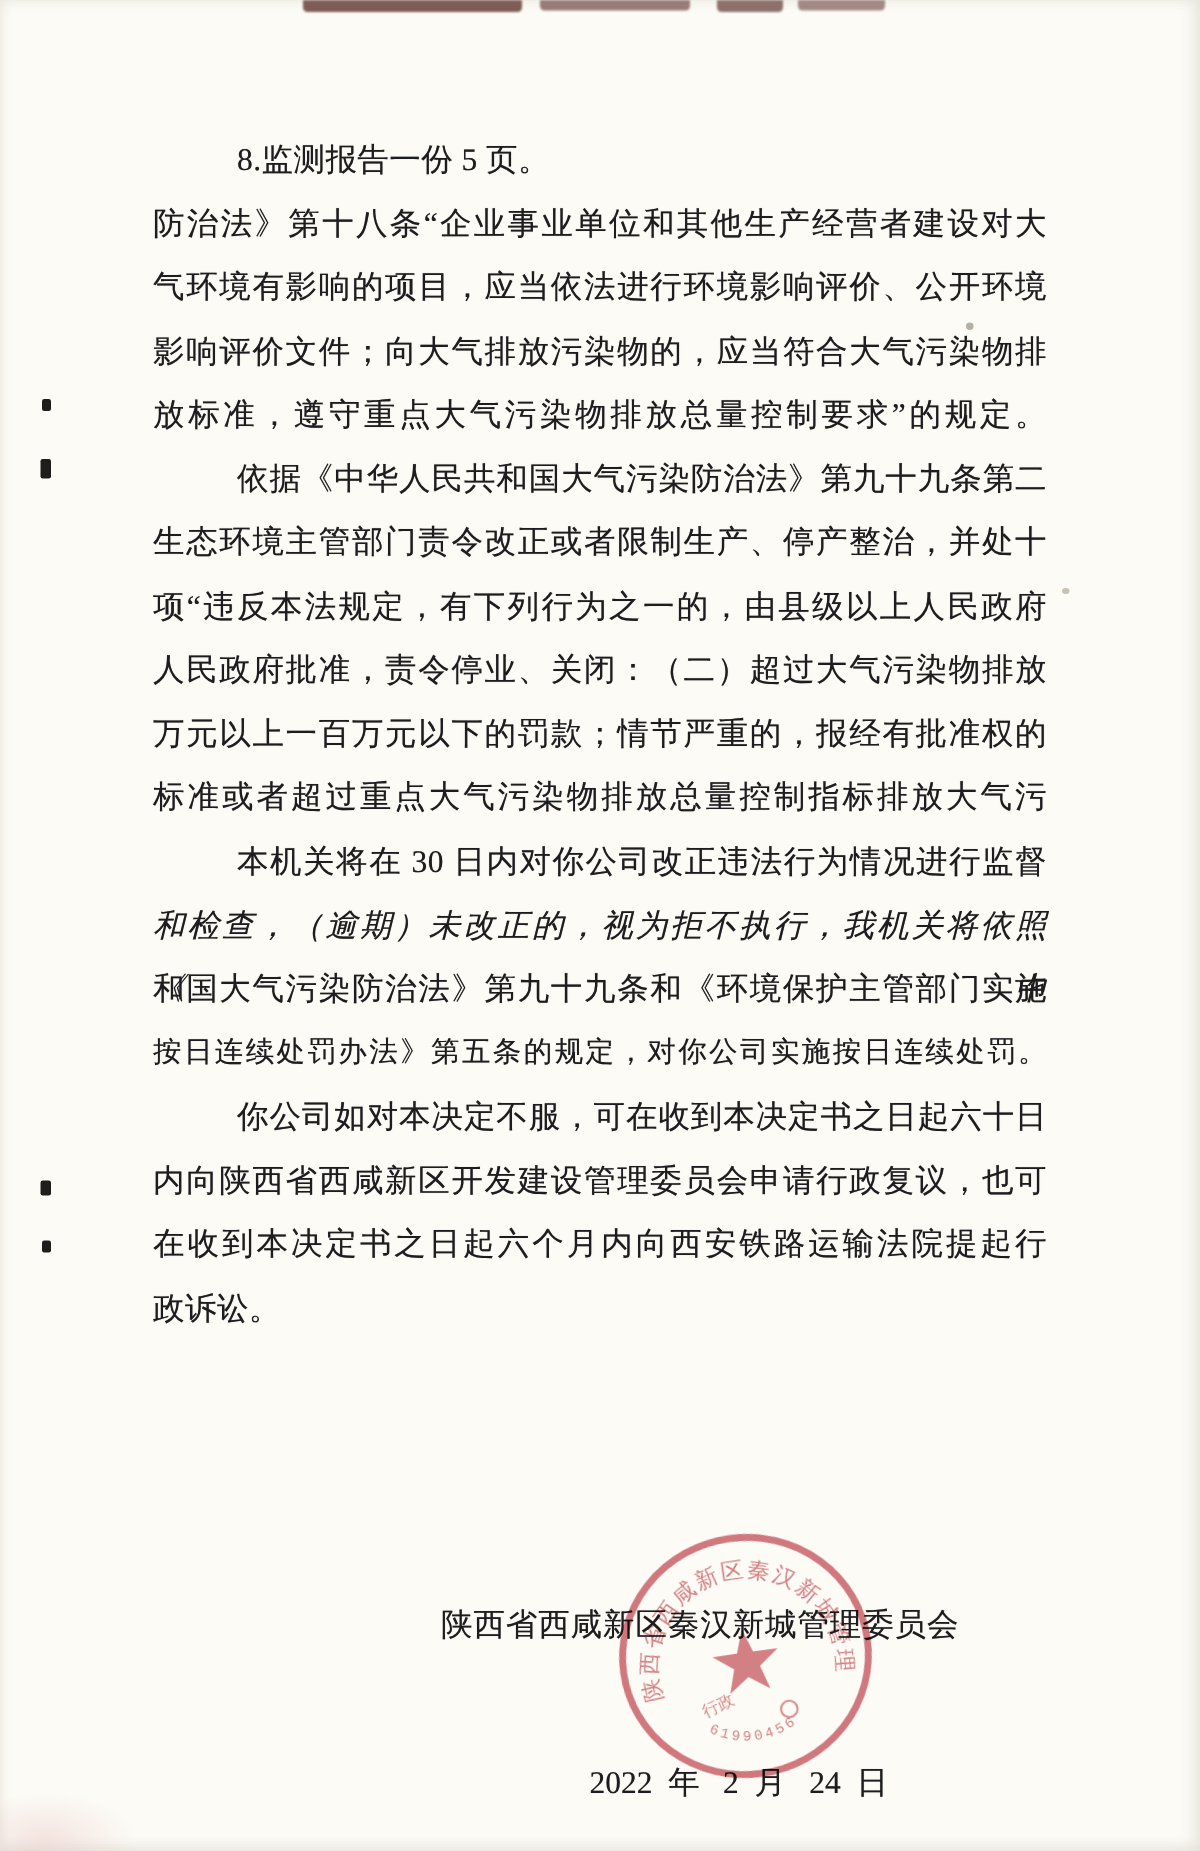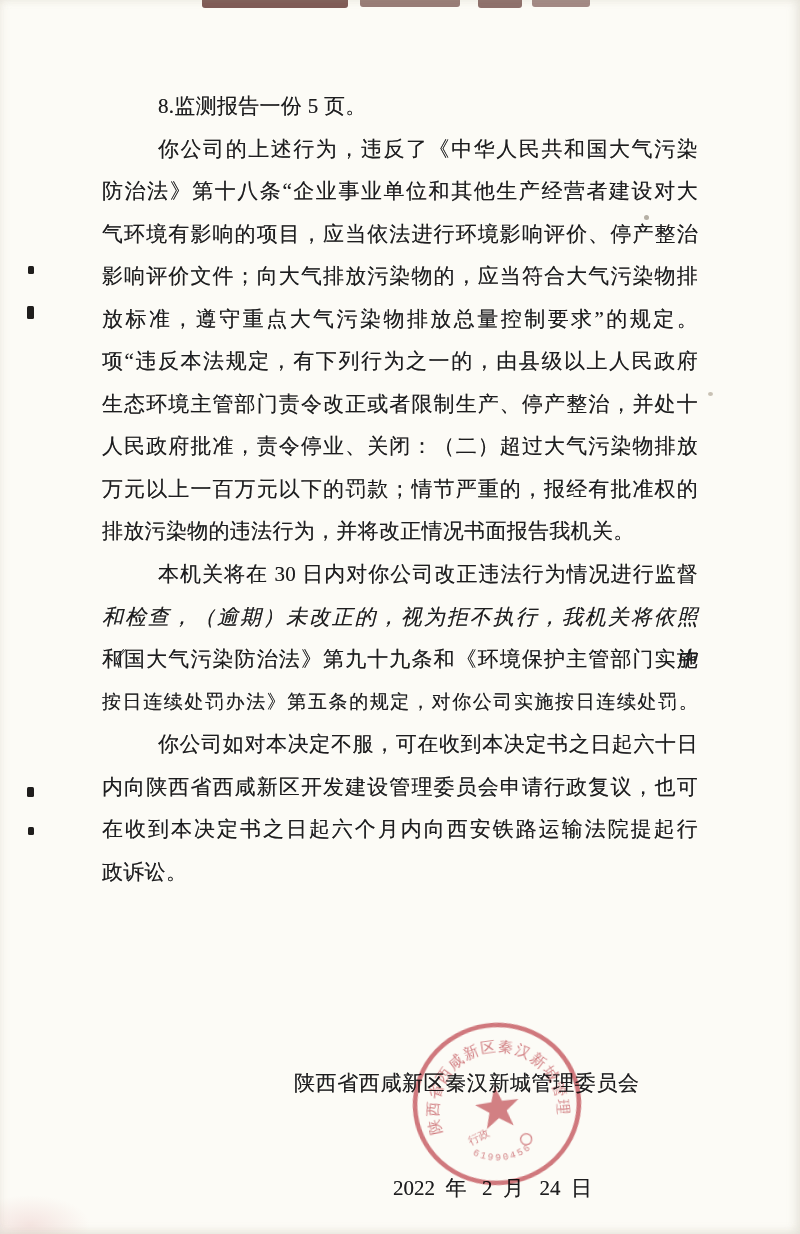--- a/index.html
+++ b/index.html
@@ -45,30 +45,30 @@
   .edge-shade{position:absolute;inset:0;pointer-events:none;
     box-shadow:inset -5px 0 10px rgba(150,140,118,.14),
                inset 0 -4px 8px rgba(180,168,145,.10),
                inset 3px 0 8px rgba(190,180,160,.08);}
 </style>
 </head>
 <body>
 
 <div class="doc-lines">
   <div class="ln ind">8.监测报告一份 5 页。</div>
-  <div class="ln ind fill">你公司的上述行为，违反了《中华人民共和国大气污染</div>
   <div class="ln fill">防治法》第十八条“企业事业单位和其他生产经营者建设对大</div>
-  <div class="ln fill">气环境有影响的项目，应当依法进行环境影响评价、停产整治</div>
+  <div class="ln fill">气环境有影响的项目，应当依法进行环境影响评价、公开环境</div>
   <div class="ln fill">影响评价文件；向大气排放污染物的，应当符合大气污染物排</div>
   <div class="ln fill">放标准，遵守重点大气污染物排放总量控制要求”的规定。</div>
+  <div class="ln ind fill">依据《中华人民共和国大气污染防治法》第九十九条第二</div>
+  <div class="ln fill">生态环境主管部门责令改正或者限制生产、停产整治，并处十</div>
   <div class="ln fill">项“违反本法规定，有下列行为之一的，由县级以上人民政府</div>
-  <div class="ln fill">生态环境主管部门责令改正或者限制生产、停产整治，并处十</div>
   <div class="ln fill">人民政府批准，责令停业、关闭：（二）超过大气污染物排放</div>
   <div class="ln fill">万元以上一百万元以下的罚款；情节严重的，报经有批准权的</div>
-  <div class="ln">排放污染物的违法行为，并将改正情况书面报告我机关。</div>
+  <div class="ln fill">标准或者超过重点大气污染物排放总量控制指标排放大气污</div>
   <div class="ln ind fill">本机关将在 30 日内对你公司改正违法行为情况进行监督</div>
   <div class="ln fill t28">和检查，（逾期）未改正的，视为拒不执行，我机关将依照《中</div>
   <div class="ln fill">和国大气污染防治法》第九十九条和《环境保护主管部门实施</div>
   <div class="ln fill t29">按日连续处罚办法》第五条的规定，对你公司实施按日连续处罚。</div>
   <div class="ln ind fill">你公司如对本决定不服，可在收到本决定书之日起六十日</div>
   <div class="ln fill">内向陕西省西咸新区开发建设管理委员会申请行政复议，也可</div>
   <div class="ln fill">在收到本决定书之日起六个月内向西安铁路运输法院提起行</div>
   <div class="ln">政诉讼。</div>
 </div>
 

